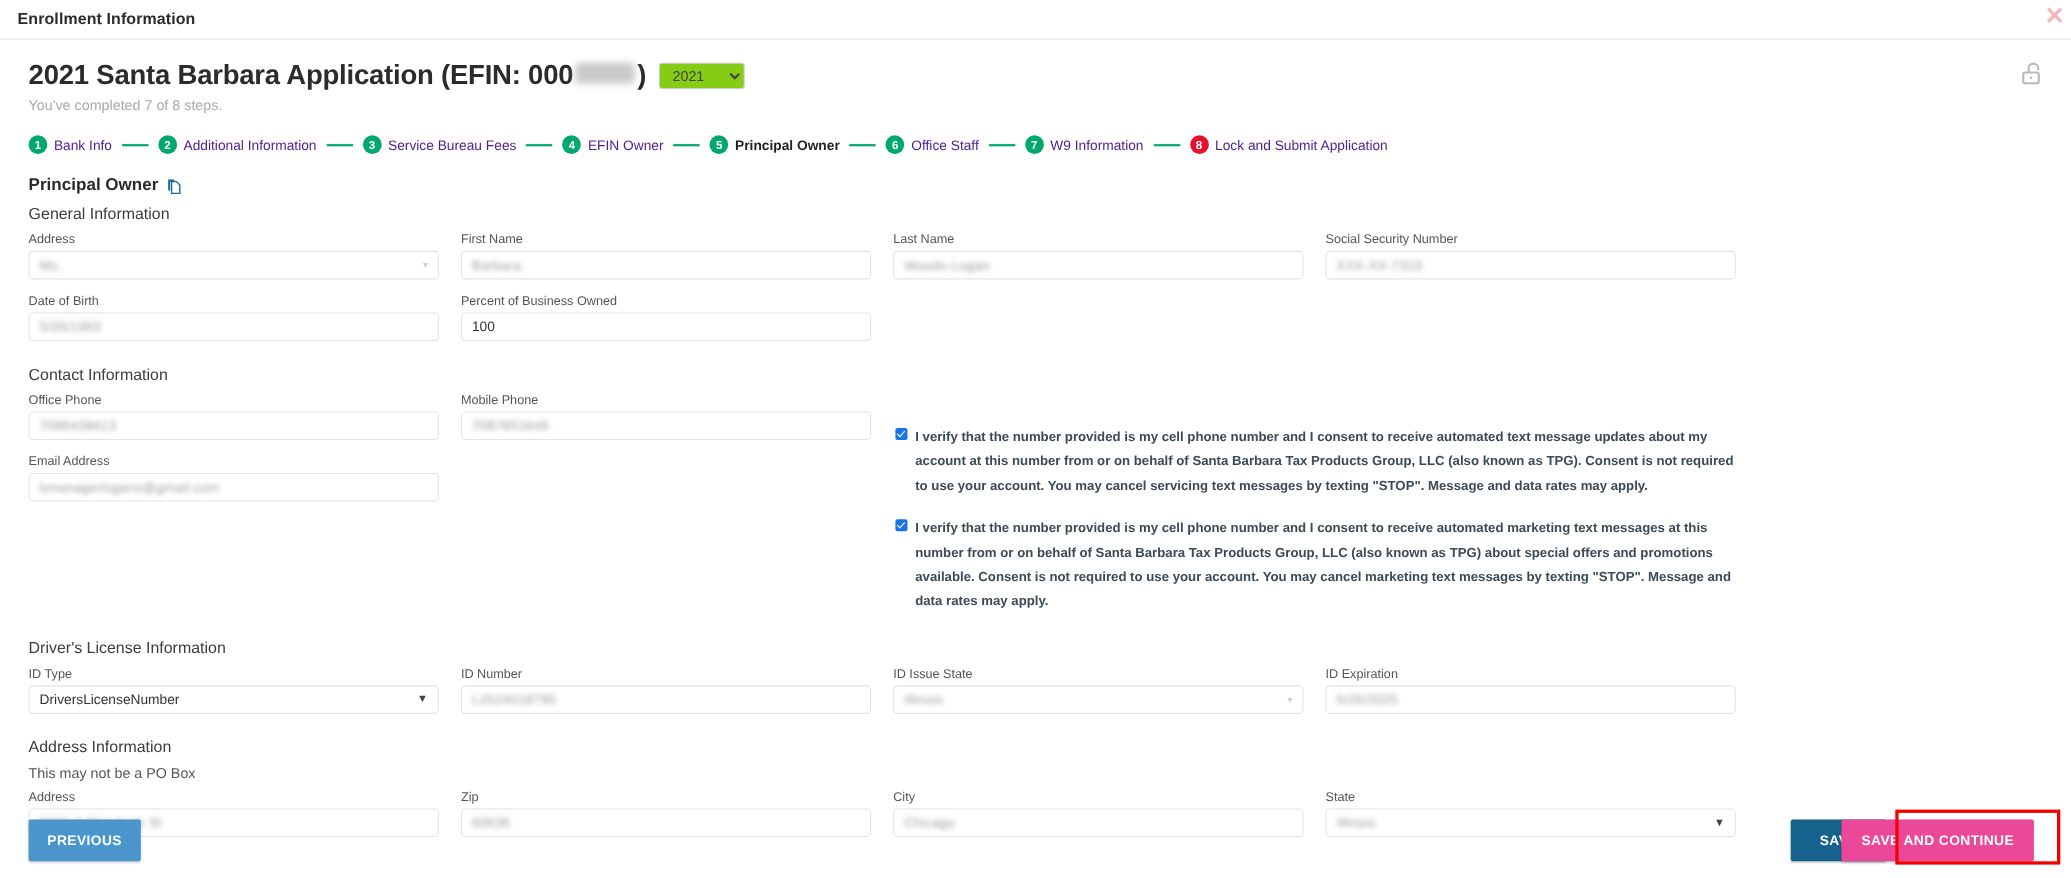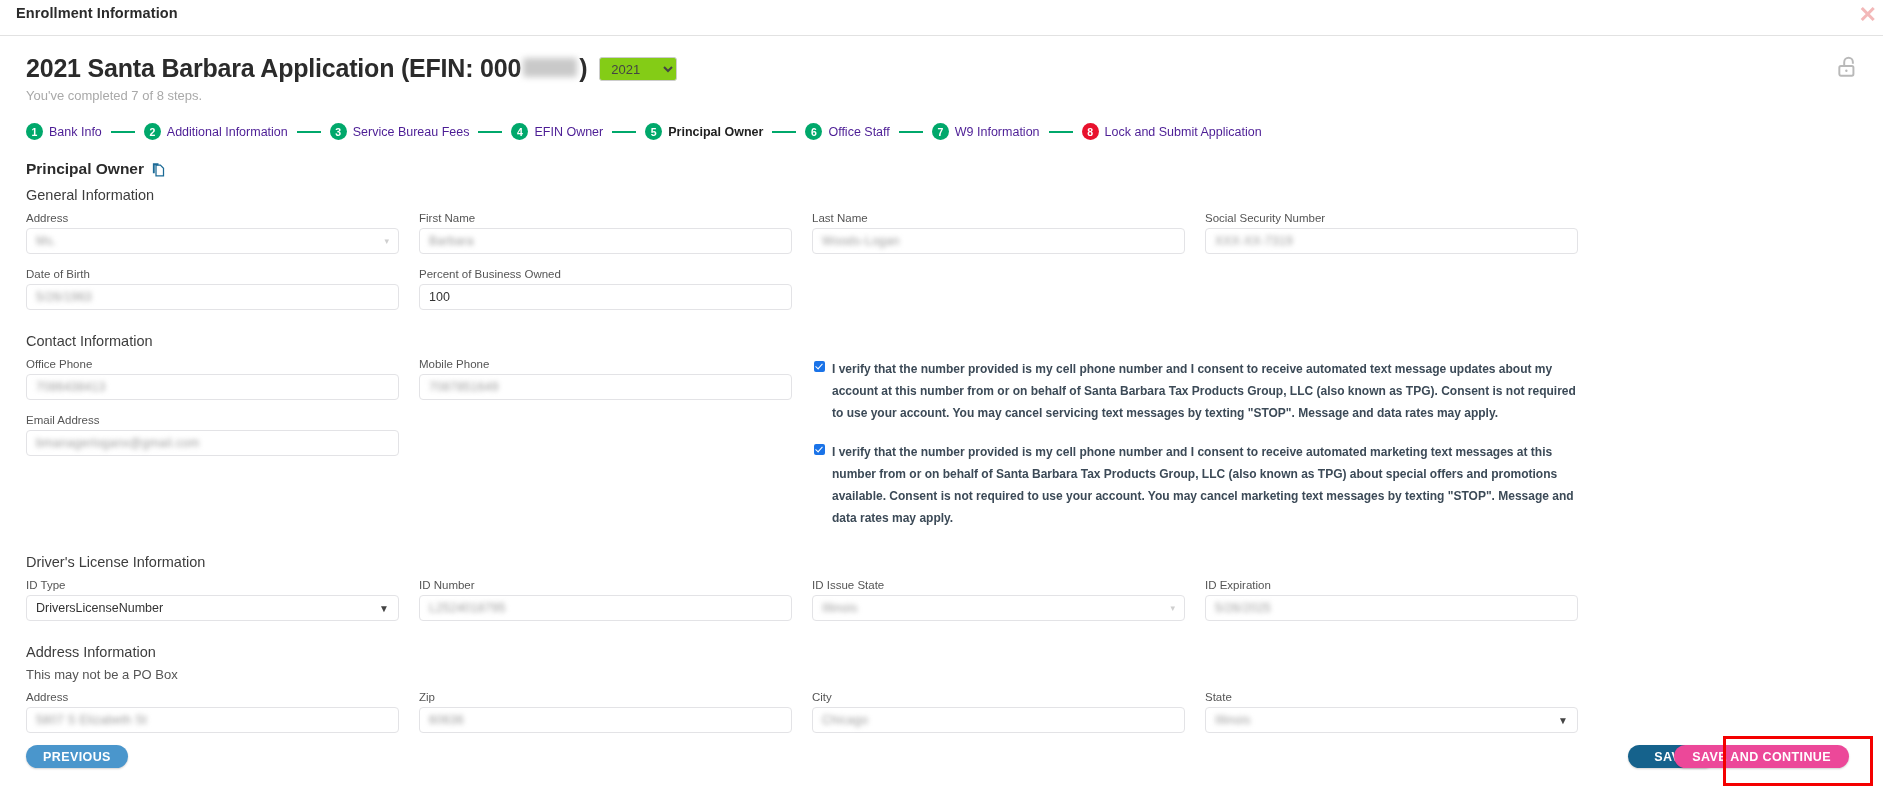--- a/index.html
+++ b/index.html
@@ -10,21 +10,21 @@
     font-family:"Liberation Sans", sans-serif;
     color:#333333;
     overflow:hidden;
     position:relative;
   }
 
   
   .topbar {
     height:36px;
     border-bottom:1px solid #e2e2e2;
-    display:flex; align-items:flex-end;
+    display:flex; align-items:center;
     padding:14px 16px;
     position:relative;
   }
   .topbar-title {
     font-size:14.5px; font-weight:bold; color:#2b2b2b;
     letter-spacing:0.1px;
   }
   .close-x {
     position:absolute; right:6px; top:4px;
     font-size:22px; line-height:22px;
@@ -134,20 +134,21 @@
     position:absolute; right:10px; top:50%;
     transform:translateY(-50%);
     pointer-events:none; color:#444; font-size:10px;
   }
 
   
   .consent-col {
     grid-column: 3 / span 2;
     grid-row: 1 / span 3;
     padding-left:2px;
+    margin-top:28px;
   }
   .consent {
     display:flex; align-items:flex-start; gap:7px;
     margin-bottom:16px;
   }
   .cbox {
     width:11px; height:11px; flex:0 0 auto;
     background:#1a73e8; border-radius:2px;
     margin-top:3px;
     position:relative;
@@ -163,26 +164,26 @@
     font-size:12px; font-weight:bold; color:#3c4a57;
     line-height:1.85;
   }
 
   
   .footer {
     position:absolute; left:0; right:0; bottom:0;
     height:66px;
   }
   .btn {
-    border:none; border-radius:13px;
+    border:none; border-radius:2px;
     color:#fff; font-weight:bold;
     font-size:12.5px; letter-spacing:0.4px;
     font-family:"Liberation Sans", sans-serif;
     cursor:pointer;
-    height:23px;
+    height:38px;
     box-shadow:0 1px 2px rgba(0,0,0,0.18);
   }
   .btn-prev { background:#4a96cc; padding:0 17px; position:absolute; left:26px; top:13px; }
   .btn-save { background:#15628c; padding:0 26px; position:absolute; right:168px; top:13px; }
   .btn-save-continue { background:#ec4899; padding:0 18px; position:absolute; right:34px; top:13px; }
   .redbox {
     position:absolute; right:10px; top:4px;
     width:150px; height:50px;
     border:3px solid #f40000;
     pointer-events:none;

